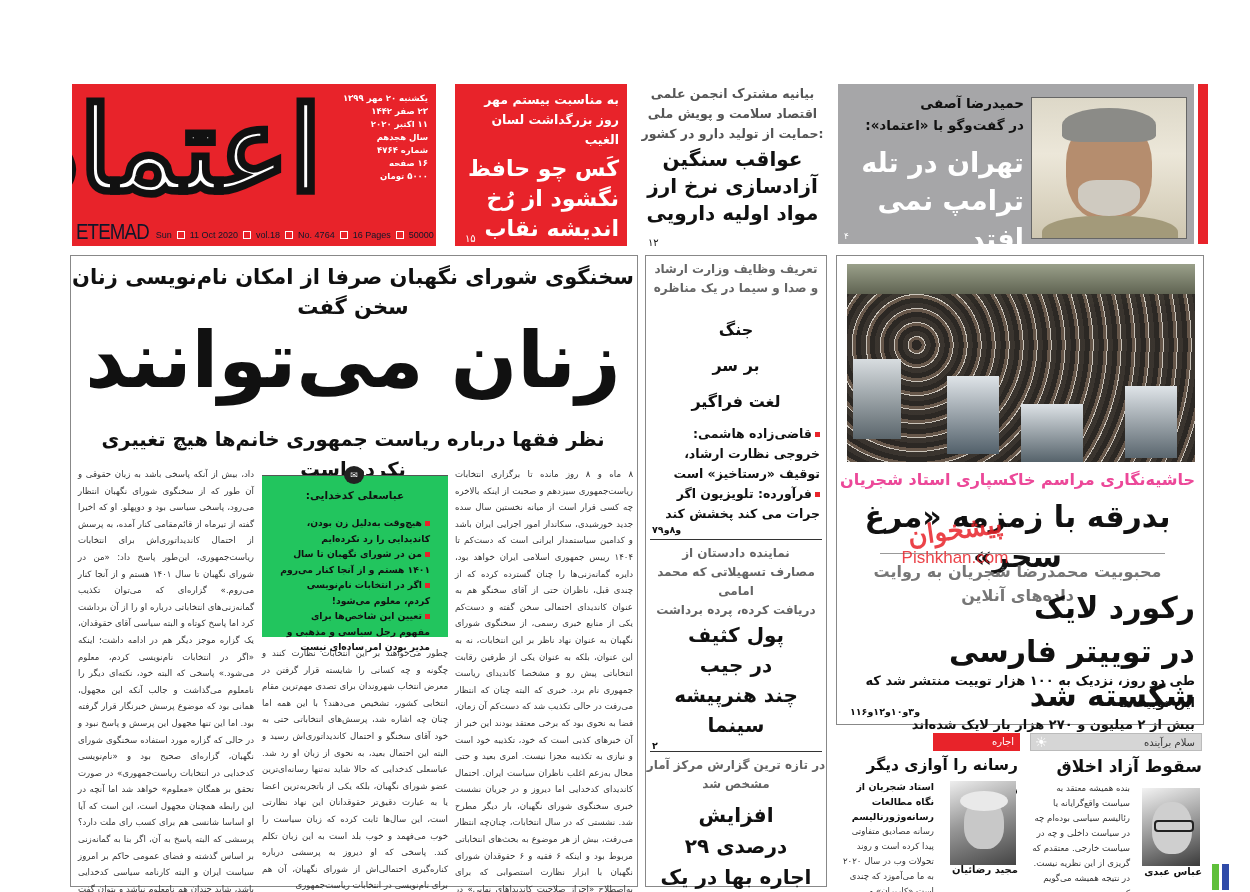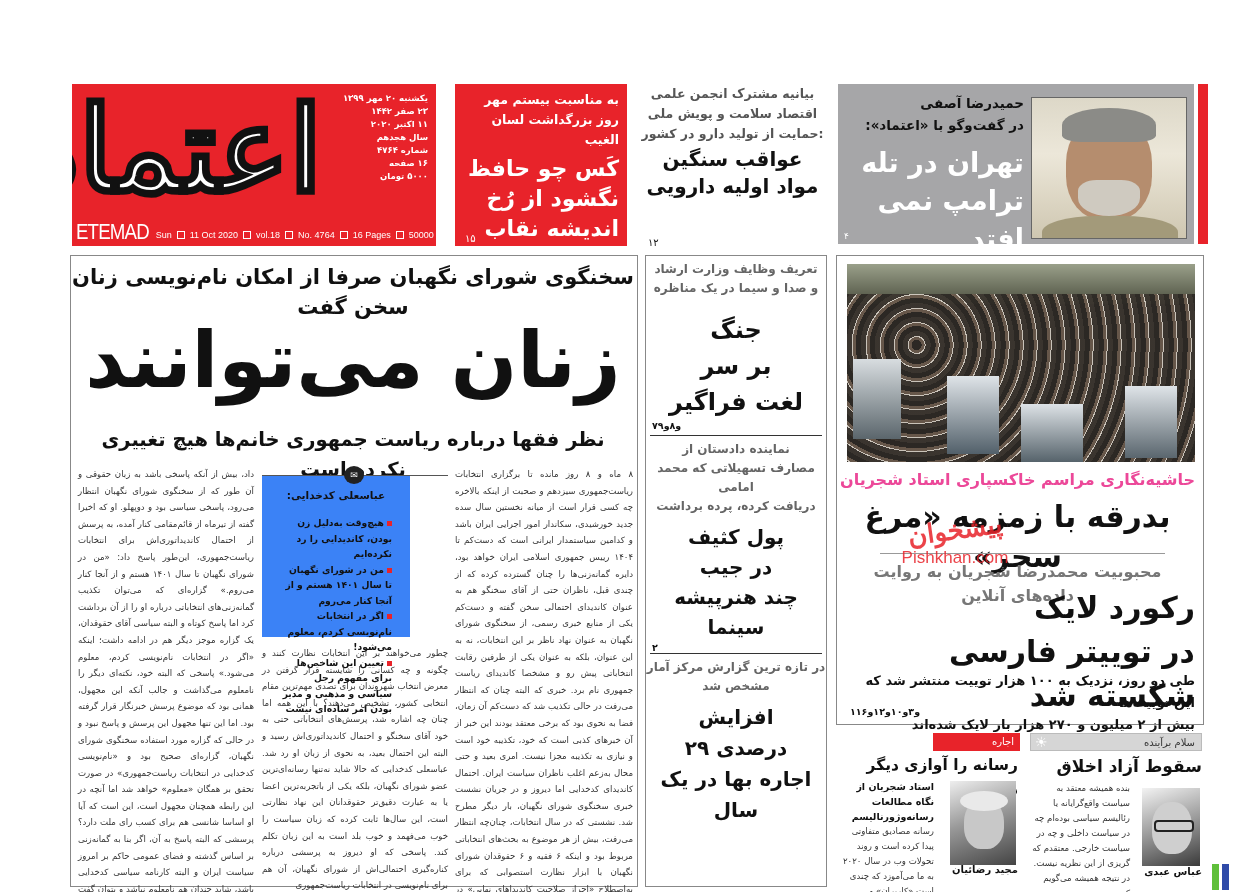--- a/index.html
+++ b/index.html
@@ -7,21 +7,21 @@
   .abs{position:absolute;}
   .rtl{direction:rtl;text-align:right;}
   .ctr{text-align:center;}
 
   
   #masthead{left:72px;top:84px;width:364px;height:162px;background:#e8232a;overflow:hidden;}
   #logo-fa{left:10px;top:-4px;width:240px;height:140px;font-family:"DejaVu Serif",serif;font-weight:bold;font-size:118px;line-height:140px;color:#fff;
     -webkit-text-stroke:4px #111;text-align:center;direction:rtl;letter-spacing:-4px;}
   #mast-info{right:8px;top:8px;width:120px;font-size:8.5px;line-height:13px;color:#fff;font-weight:bold;}
   #mast-info div{direction:rtl;text-align:right;}
-  #mast-bottom{left:4px;bottom:3px;right:6px;height:22px;display:flex;align-items:flex-end;color:#ffffff;}
+  #mast-bottom{left:4px;bottom:3px;right:6px;height:22px;display:flex;align-items:flex-end;color:#0f172a;}
   #logo-en{font-family:"Liberation Sans",sans-serif;font-size:22px;line-height:22px;letter-spacing:-1px;font-weight:normal;transform:scaleX(.85);transform-origin:left bottom;}
   #mast-meta{font-family:"Liberation Sans",sans-serif;font-size:9px;margin-left:-6px;white-space:nowrap;display:flex;gap:5px;align-items:center;padding-bottom:3px;}
   .sq{display:inline-block;width:6px;height:6px;border:1px solid #fff;}
 
   
   #hafez{left:455px;top:84px;width:172px;height:162px;background:#e8232a;color:#fff;}
   #hafez .kicker{font-size:12.5px;font-weight:bold;line-height:20px;padding:6px 8px 0 8px;}
   #hafez .title{font-size:22px;font-weight:bold;line-height:30px;padding:4px 8px 0 8px;}
   #hafez .pg{left:10px;bottom:2px;font-size:10px;}
 
@@ -44,32 +44,32 @@
   #main-frame{left:70px;top:255px;width:568px;height:632px;border:1px solid #888;box-sizing:border-box;}
   #main-kicker{left:72px;top:262px;width:562px;font-size:21px;font-weight:bold;line-height:30px;}
   #main-title{left:72px;top:300px;width:562px;font-size:78px;font-weight:bold;line-height:120px;letter-spacing:-2px;}
   #main-sub{left:72px;top:425px;width:562px;font-size:19.5px;font-weight:bold;line-height:30px;}
   .col{font-size:8.6px;line-height:16.6px;color:#333;text-align:justify;direction:rtl;}
   #col1{left:455px;top:466px;width:178px;}
   #col2{left:262px;top:645px;width:186px;}
   #col3{left:78px;top:466px;width:176px;}
 
   
-  #quote{left:262px;top:475px;width:148px;height:162px;background:#3b82f6;}
+  #quote{left:262px;top:475px;width:186px;height:162px;background:#22c55e;}
   #quote-line{left:262px;top:475px;width:186px;height:1px;background:#555;}
   #quote-icon{left:344px;top:466px;width:20px;height:18px;border-radius:50%;background:#222;color:#fff;font-size:9px;line-height:18px;text-align:center;}
   #quote .q-title{font-size:10.5px;font-weight:bold;text-align:center;margin-top:12px;line-height:16px;}
   #quote ul{list-style:none;margin:12px;padding:0 6px;}
   #quote li{font-size:9.2px;font-weight:bold;line-height:15.5px;margin:0;}
   .bullet{display:inline-block;width:5px;height:5px;background:#e8232a;margin-left:3px;vertical-align:middle;}
 
   
   #midcol{left:645px;top:255px;width:182px;height:632px;border:1px solid #888;box-sizing:border-box;}
   .mid-kicker{font-size:12px;line-height:19px;color:#666;font-weight:bold;}
-  .mid-title{font-size:24px;line-height:33px;font-weight:bold;}
+  .mid-title{font-size:16px;line-height:33px;font-weight:bold;}
   .mid-bullet{font-size:12.5px;line-height:20px;font-weight:bold;}
   .mid-pg{font-size:9.5px;font-weight:bold;}
   .sep{height:1px;background:#333;margin:0 4px;}
 
   
   #photo-frame{left:836px;top:255px;width:368px;height:470px;border:1px solid #888;box-sizing:border-box;}
   #crowd{left:847px;top:264px;width:348px;height:198px;overflow:hidden;background:#3c3a36;}
   #photo-kicker{left:840px;top:467px;width:355px;font-size:16px;font-weight:bold;line-height:26px;color:#ec4899;}
   #photo-title{left:840px;top:497px;width:355px;font-size:30px;font-weight:bold;line-height:40px;}
   #photo-rule{left:880px;top:553px;width:285px;height:1px;background:#999;}
@@ -147,20 +147,21 @@
 </div>
 
 <div id="pharma" class="abs ctr">
   <div class="kicker">
     <div>بیانیه مشترک انجمن علمی</div>
     <div>اقتصاد سلامت و پویش ملی</div>
     <div>حمایت از تولید دارو در کشور:</div>
   </div>
   <div class="title">
     <div>عواقب سنگین</div>
+    <div>آزادسازی نرخ ارز</div>
     <div>مواد اولیه دارویی</div>
   </div>
   <div class="pg abs">۱۲</div>
 </div>
 
 <div id="interview" class="abs">
   <div class="redbar"></div>
   <div class="kicker abs rtl">
     <div>حمیدرضا آصفی</div>
     <div>در گفت‌وگو با «اعتماد»:</div>
@@ -207,30 +208,34 @@
   <div class="ctr" style="padding-top:4px;">
     <div class="mid-kicker">
       <div>تعریف وظایف وزارت ارشاد</div>
       <div>و صدا و سیما در یک مناظره</div>
     </div>
     <div class="mid-title" style="margin-top:14px;line-height:36px;">
       <div>جنگ</div>
       <div>بر سر</div>
       <div>لغت فراگیر</div>
     </div>
+    <div class="mid-bullet rtl" style="padding:4px 6px 0 6px;">
+      <div><span class="bullet"></span><span>قاضی‌زاده هاشمی: خروجی نظارت ارشاد، توقیف «رستاخیز» است</span></div>
+      <div><span class="bullet"></span><span>فرآورده: تلویزیون اگر جرات می کند پخشش کند</span></div>
+    </div>
     <div class="mid-pg" style="text-align:left;padding-left:6px;">۷و۸و۹</div>
   </div>
   <div class="sep" style="margin-top:4px;"></div>
   <div class="ctr" style="padding-top:4px;">
     <div class="mid-kicker">
       <div>نماینده دادستان از</div>
       <div>مصارف تسهیلاتی که محمد امامی</div>
       <div>دریافت کرده، پرده برداشت</div>
     </div>
-    <div class="mid-title" style="margin-top:6px;font-size:20px;line-height:30px;">
+    <div class="mid-title" style="margin-top:0;font-size:20px;line-height:30px;">
       <div>پول کثیف</div>
       <div>در جیب</div>
       <div>چند هنرپیشه سینما</div>
     </div>
     <div class="mid-pg" style="text-align:left;padding-left:6px;">۲</div>
   </div>
   <div class="sep"></div>
   <div class="ctr" style="padding-top:4px;">
     <div class="mid-kicker">
       <div>در تازه ترین گزارش مرکز آمار</div>

